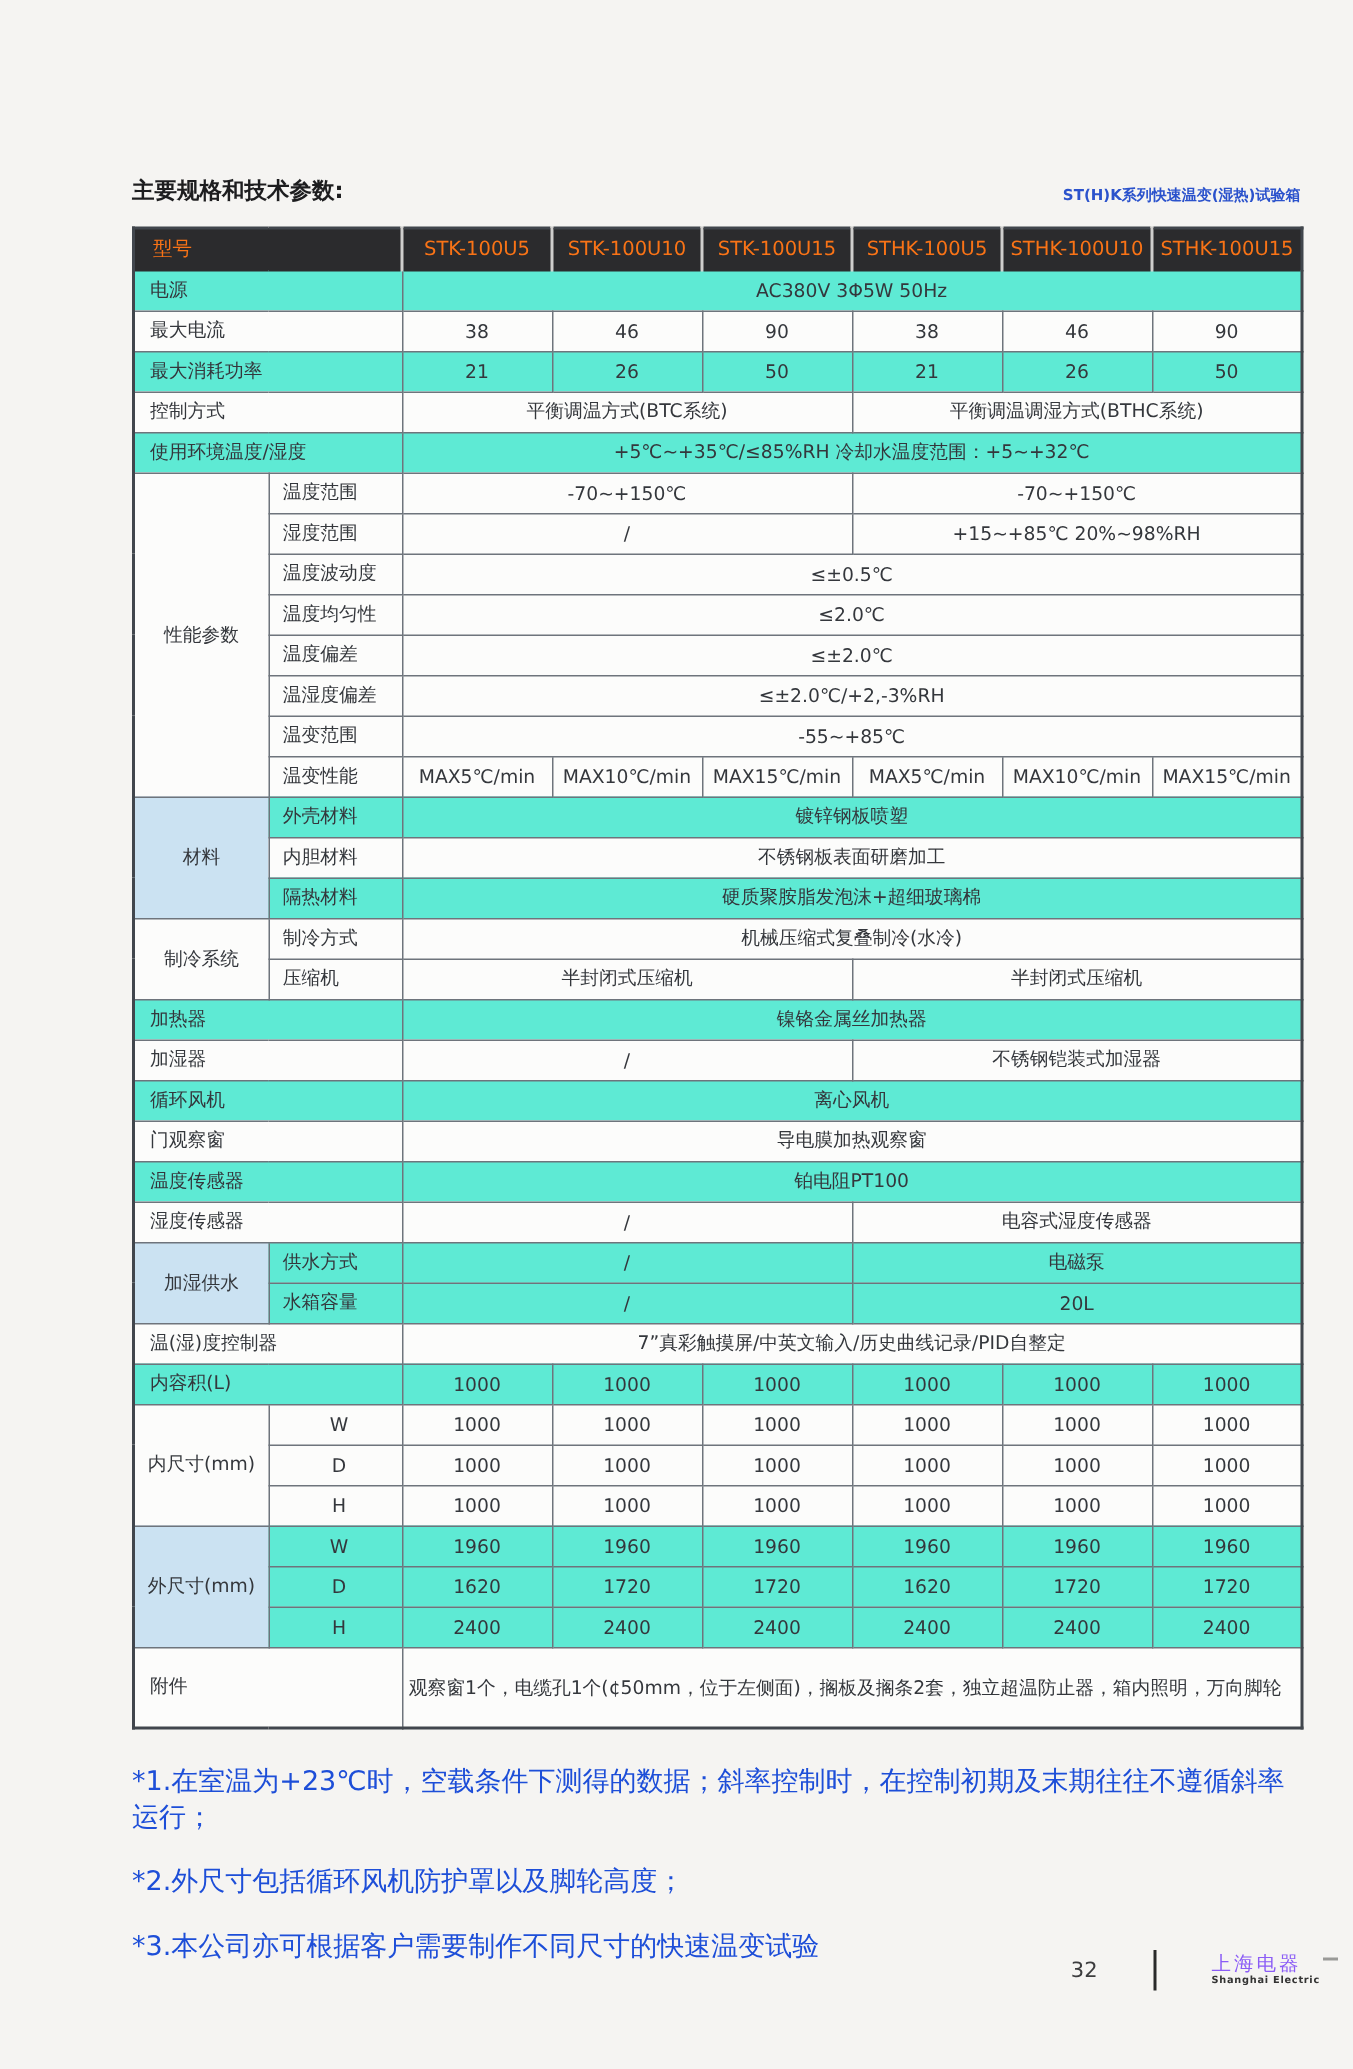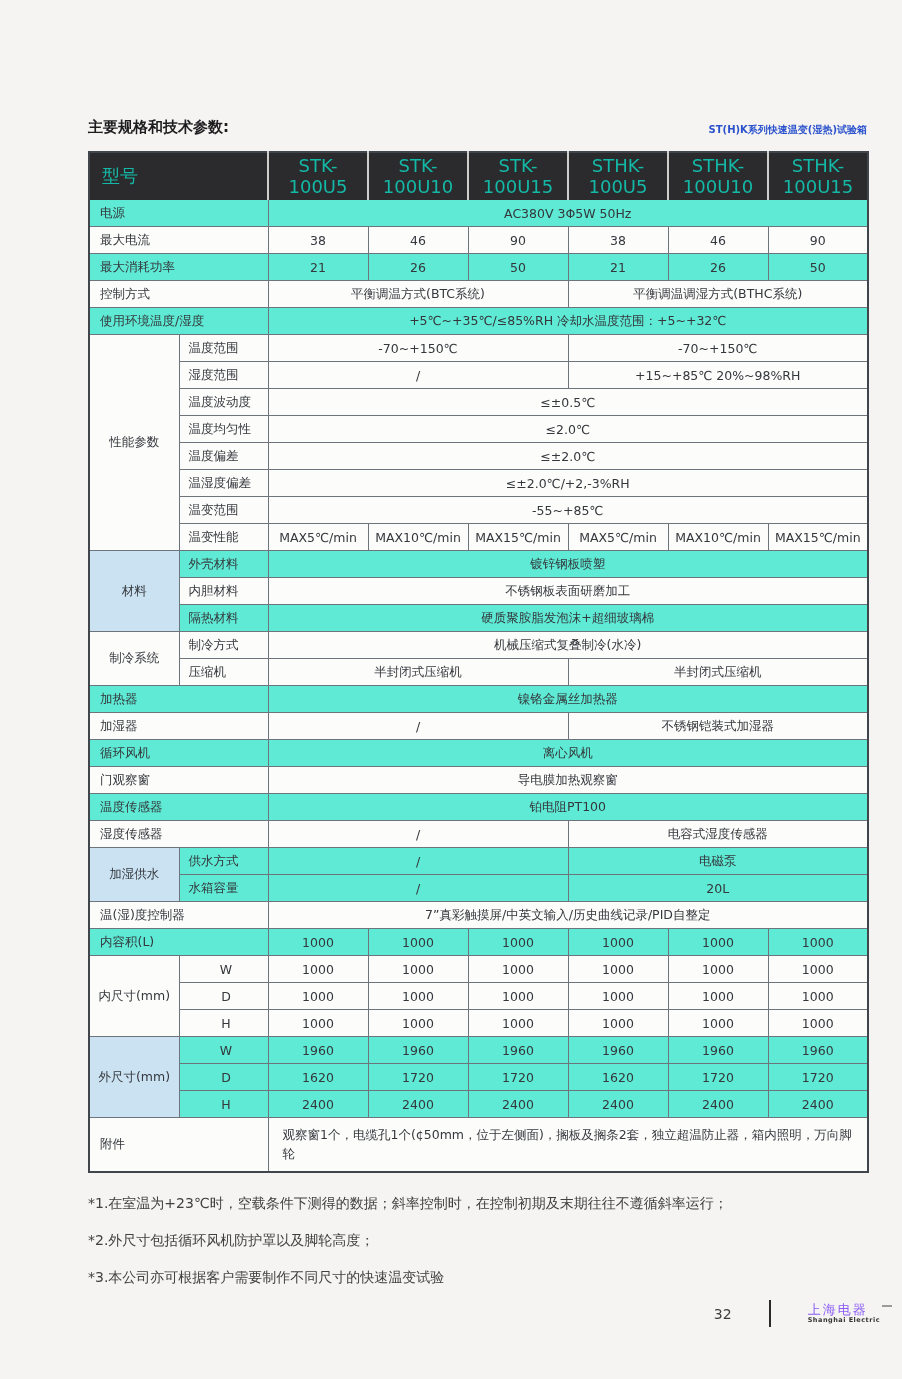--- a/index.html
+++ b/index.html
@@ -15,38 +15,38 @@
   .heading-left { font-size:15px; font-weight:bold; color:#1d1d1f; }
   .heading-right { font-size:10px; font-weight:bold; color:#2b52cc; }
 
   
   table.spec { border-collapse:collapse; width:779px; table-layout:fixed;
                border:2px solid #41464d; font-size:12.5px; color:#34373c; }
   col.c-g1 { width:90px; } col.c-g2 { width:89px; }
   col.c-m  { width:100px; }
   th, td.cell { border:1px solid #6e747c; height:27px; padding:2px 4px; }
   thead th {
-    background:#2b2b2d; color:#14b8a6; font-weight:normal; font-size:18px;
+    background:#2b2b2d; color:#f97316; font-weight:normal; font-size:13px;
     border:1px solid #2b2b2d; height:28px;
   }
   thead th + th { border-left:2px solid #cfcecc; }
   th.label-head { text-align:left; padding-left:12px; }
   tr.bg-blue td.cell { background:#5eead4; }
   tr.bg-white td.cell { background:#fcfcfb; }
   td.cell.gb-blue { background:#cbe2f2 !important; }
   td.cell.gb-white { background:#fcfcfb !important; }
   td.rlabel { text-align:left; padding-left:10px; }
   td.slabel { text-align:left; padding-left:9px; }
   td.slabel.ctr, td.glabel { text-align:center; }
   td.val { text-align:center; }
-  td.val.left { text-align:left; padding:4px 14px; line-height:1.55; }
+  td.val.left { text-align:left; padding:4px 4px; line-height:1.55; }
   tr.tall td { height:54px; }
 
   
-  .footnotes { margin-top:22px; font-size:14px; color:#404040; }
+  .footnotes { margin-top:22px; font-size:18px; color:#1d4ed8; }
   .footnotes p { margin-bottom:19px; }
 
   
   .footer { position:absolute; right:22px; bottom:52px; display:flex; align-items:center;gap:28px; }
   .page-num { font-size:14px; color:#3c3c3e; margin-right:9px; }
   .footer-divider { width:2px; height:27px; background:#2a2a2a; margin-right:9px; }
   .logo-block { display:flex; flex-direction:column; line-height:1.1; }
   .logo-cn { font-size:13px; font-weight:normal; color:#8b5cf6; letter-spacing:2px; }
   .logo-en { font-size:6.5px; font-weight:bold; color:#333; letter-spacing:0.5px; }
   .scan-dash { position:absolute; right:10px; bottom:72px; width:10px; height:2px; background:#9a9a98; }

